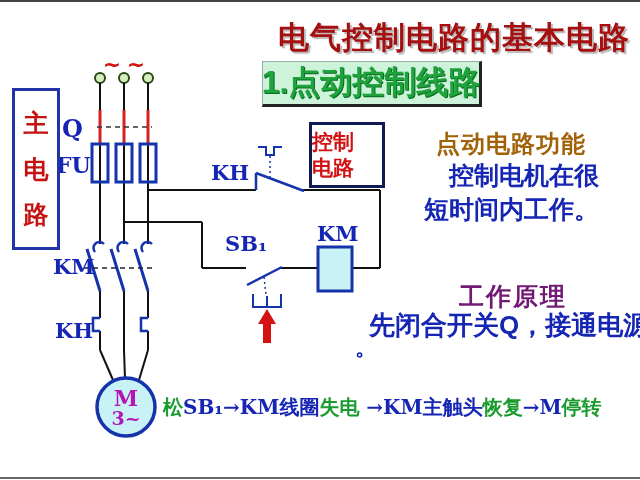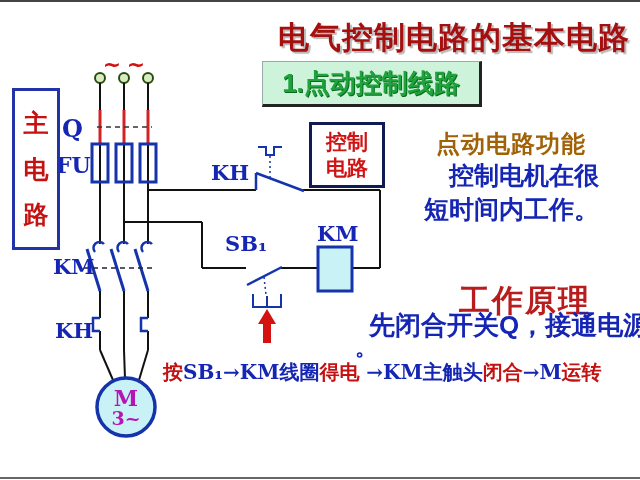--- a/index.html
+++ b/index.html
@@ -8,37 +8,37 @@
   .abs{position:absolute;}
   .frame-line{position:absolute;left:0;width:640px;height:2px;background:#444;}
   
   .title{left:226px;top:17px;width:404px;text-align:right;font-size:31px;font-weight:bold;
          color:#a50f0f;letter-spacing:1px;text-shadow:2px 2px 1px #b9b9b9;white-space:nowrap;}
   
   .subtitle-box{left:262px;top:61px;width:216px;height:42px;background:#cdf4da;
                 border-top:1px solid #9aa;border-left:1px solid #9aa;
                 border-right:3px solid #222;border-bottom:3px solid #222;
                 display:flex;align-items:center;justify-content:center;}
-  .subtitle-text{font-size:26px;font-weight:bold;color:#1fa33c;text-shadow:1px 1px 0 #0a6a20;
+  .subtitle-text{font-size:32px;font-weight:bold;color:#1fa33c;text-shadow:1px 1px 0 #0a6a20;
                  white-space:nowrap;}
   
   .main-box{left:12px;top:88px;width:42px;height:156px;border:3px solid #2233aa;background:#fff;
             display:flex;flex-direction:column;align-items:center;justify-content:space-evenly;}
   .main-box span{font-size:25px;font-weight:bold;color:#c41111;
                  font-family:"DejaVu Serif",serif;line-height:1;}
   
   .ctrl-box{left:309px;top:122px;width:70px;height:60px;border:3px solid #101a55;background:#fff;
-            display:flex;flex-direction:column;align-items:center;justify-content:center;}
+            display:flex;flex-direction:column;justify-content:center;}
   .ctrl-box span{font-size:21px;font-weight:bold;color:#d01212;line-height:26px;white-space:nowrap;}
   
   .note{white-space:nowrap;font-weight:bold;}
   .fn-title{left:436px;top:128px;font-size:24px;color:#a16207;letter-spacing:1px;}
   .fn-l1{left:449px;top:159px;font-size:25px;color:#1525b4;font-family:Liberation Mono, monospace;}
   .fn-l2{left:424px;top:193px;font-size:25px;color:#1525b4;text-align:right;}
-  .pr-title{left:459px;top:280px;font-size:31px;color:#b91c1c;letter-spacing:2px;}
+  .pr-title{left:459px;top:280px;font-size:25px;color:#701a75;letter-spacing:2px;}
   .pr-l1{left:369px;top:308px;font-size:26px;color:#1525b4;}
   .pr-period{left:355px;top:333px;font-size:22px;color:#1525b4;}
   
   .flow{white-space:nowrap;font-weight:bold;font-size:20px;font-family:"DejaVu Serif",serif;}
   .flow-1{left:163px;top:359px;}
   .flow-2{left:163px;top:394px;}
   .seg-red{color:#c41111;}
   .seg-blue{color:#1525b4;}
   .seg-green{color:#1a9b2f;}
   svg{position:absolute;left:0;top:0;}
@@ -169,17 +169,17 @@
     <span>电路</span>
   </div>
 
   <div class="abs note fn-title">点动电路功能</div>
   <div class="abs note fn-l1">控制电机在很</div>
   <div class="abs note fn-l2">短时间内工作。</div>
   <div class="abs note pr-title">工作原理</div>
   <div class="abs note pr-l1">先闭合开关Q，接通电源</div>
   <div class="abs note pr-period">。</div>
 
-  <div class="abs flow flow-1">
-    <span class="seg-red">按</span><span class="seg-blue">SB₁→KM线圈</span><span class="seg-red">得电</span><span class="seg-blue"> →KM主触头</span><span class="seg-red">闭合</span><span class="seg-blue">→M</span><span class="seg-red">运转</span>
+  <div class="abs flow flow-2">
+    <span class="seg-green">松</span><span class="seg-blue">SB₁→KM线圈</span><span class="seg-green">失电</span><span class="seg-blue"> →KM主触头</span><span class="seg-green">恢复</span><span class="seg-blue">→M</span><span class="seg-green">停转</span>
   </div>
 
 </div>
 
 </body></html>

